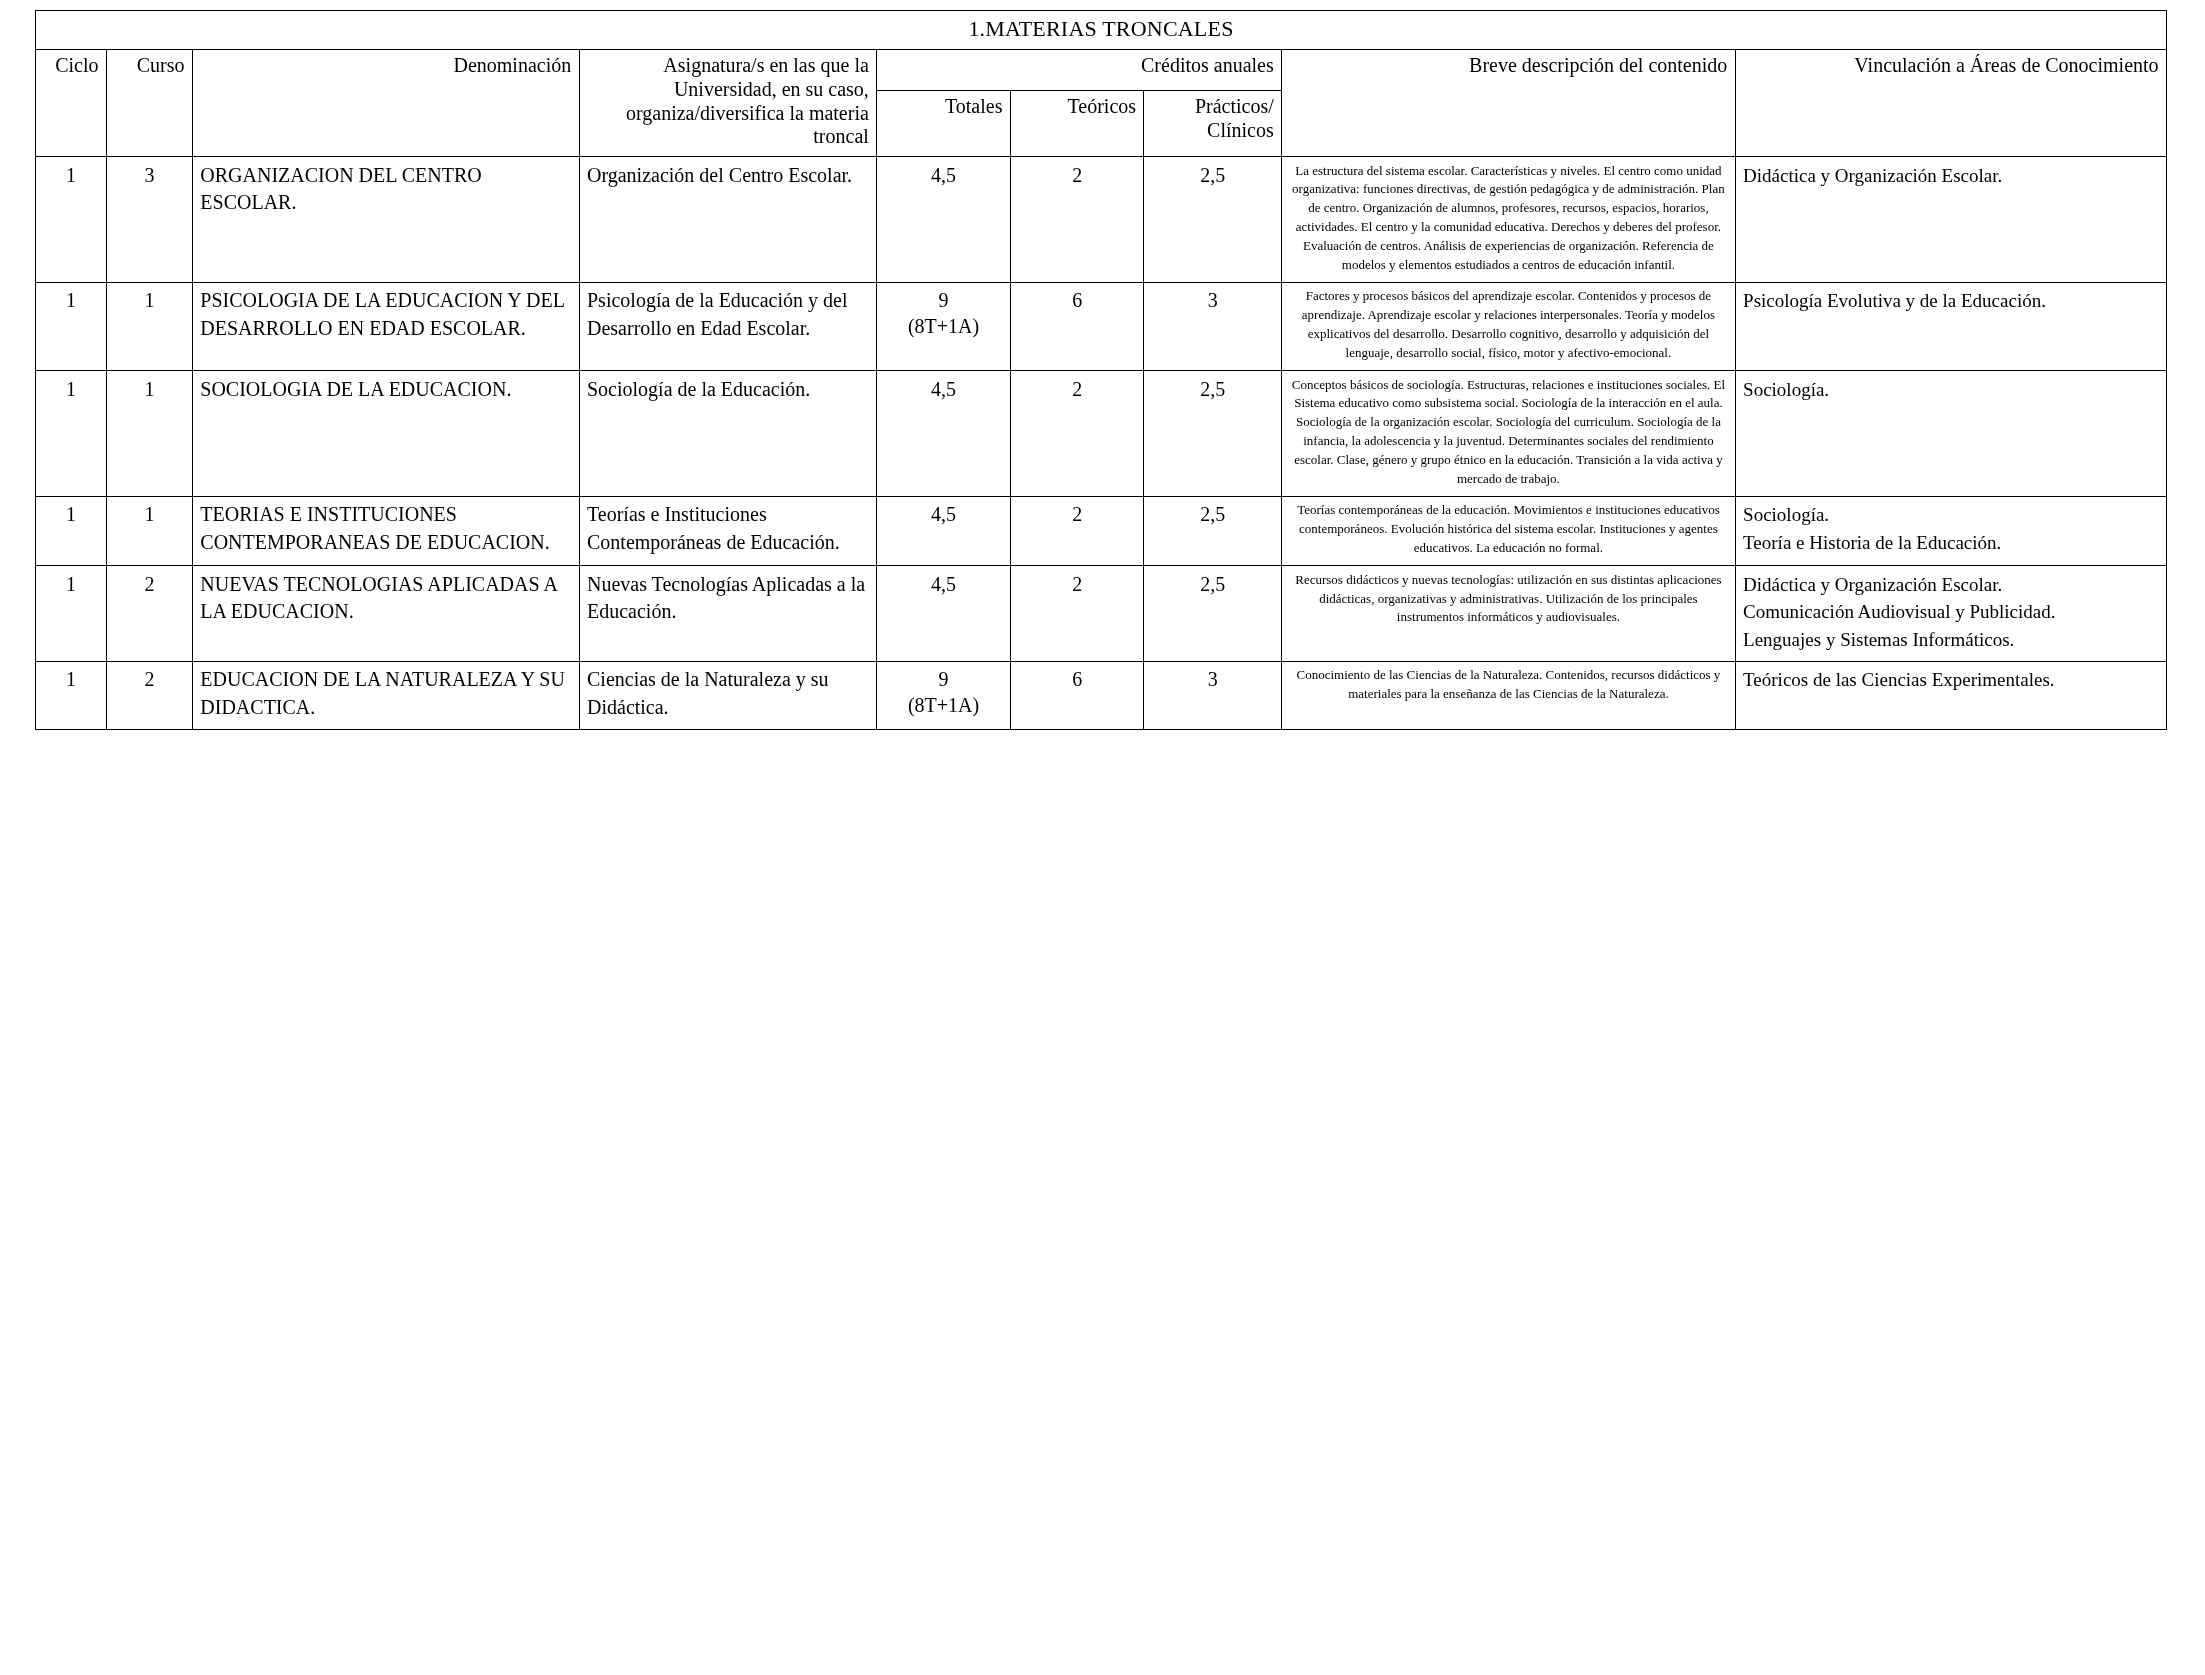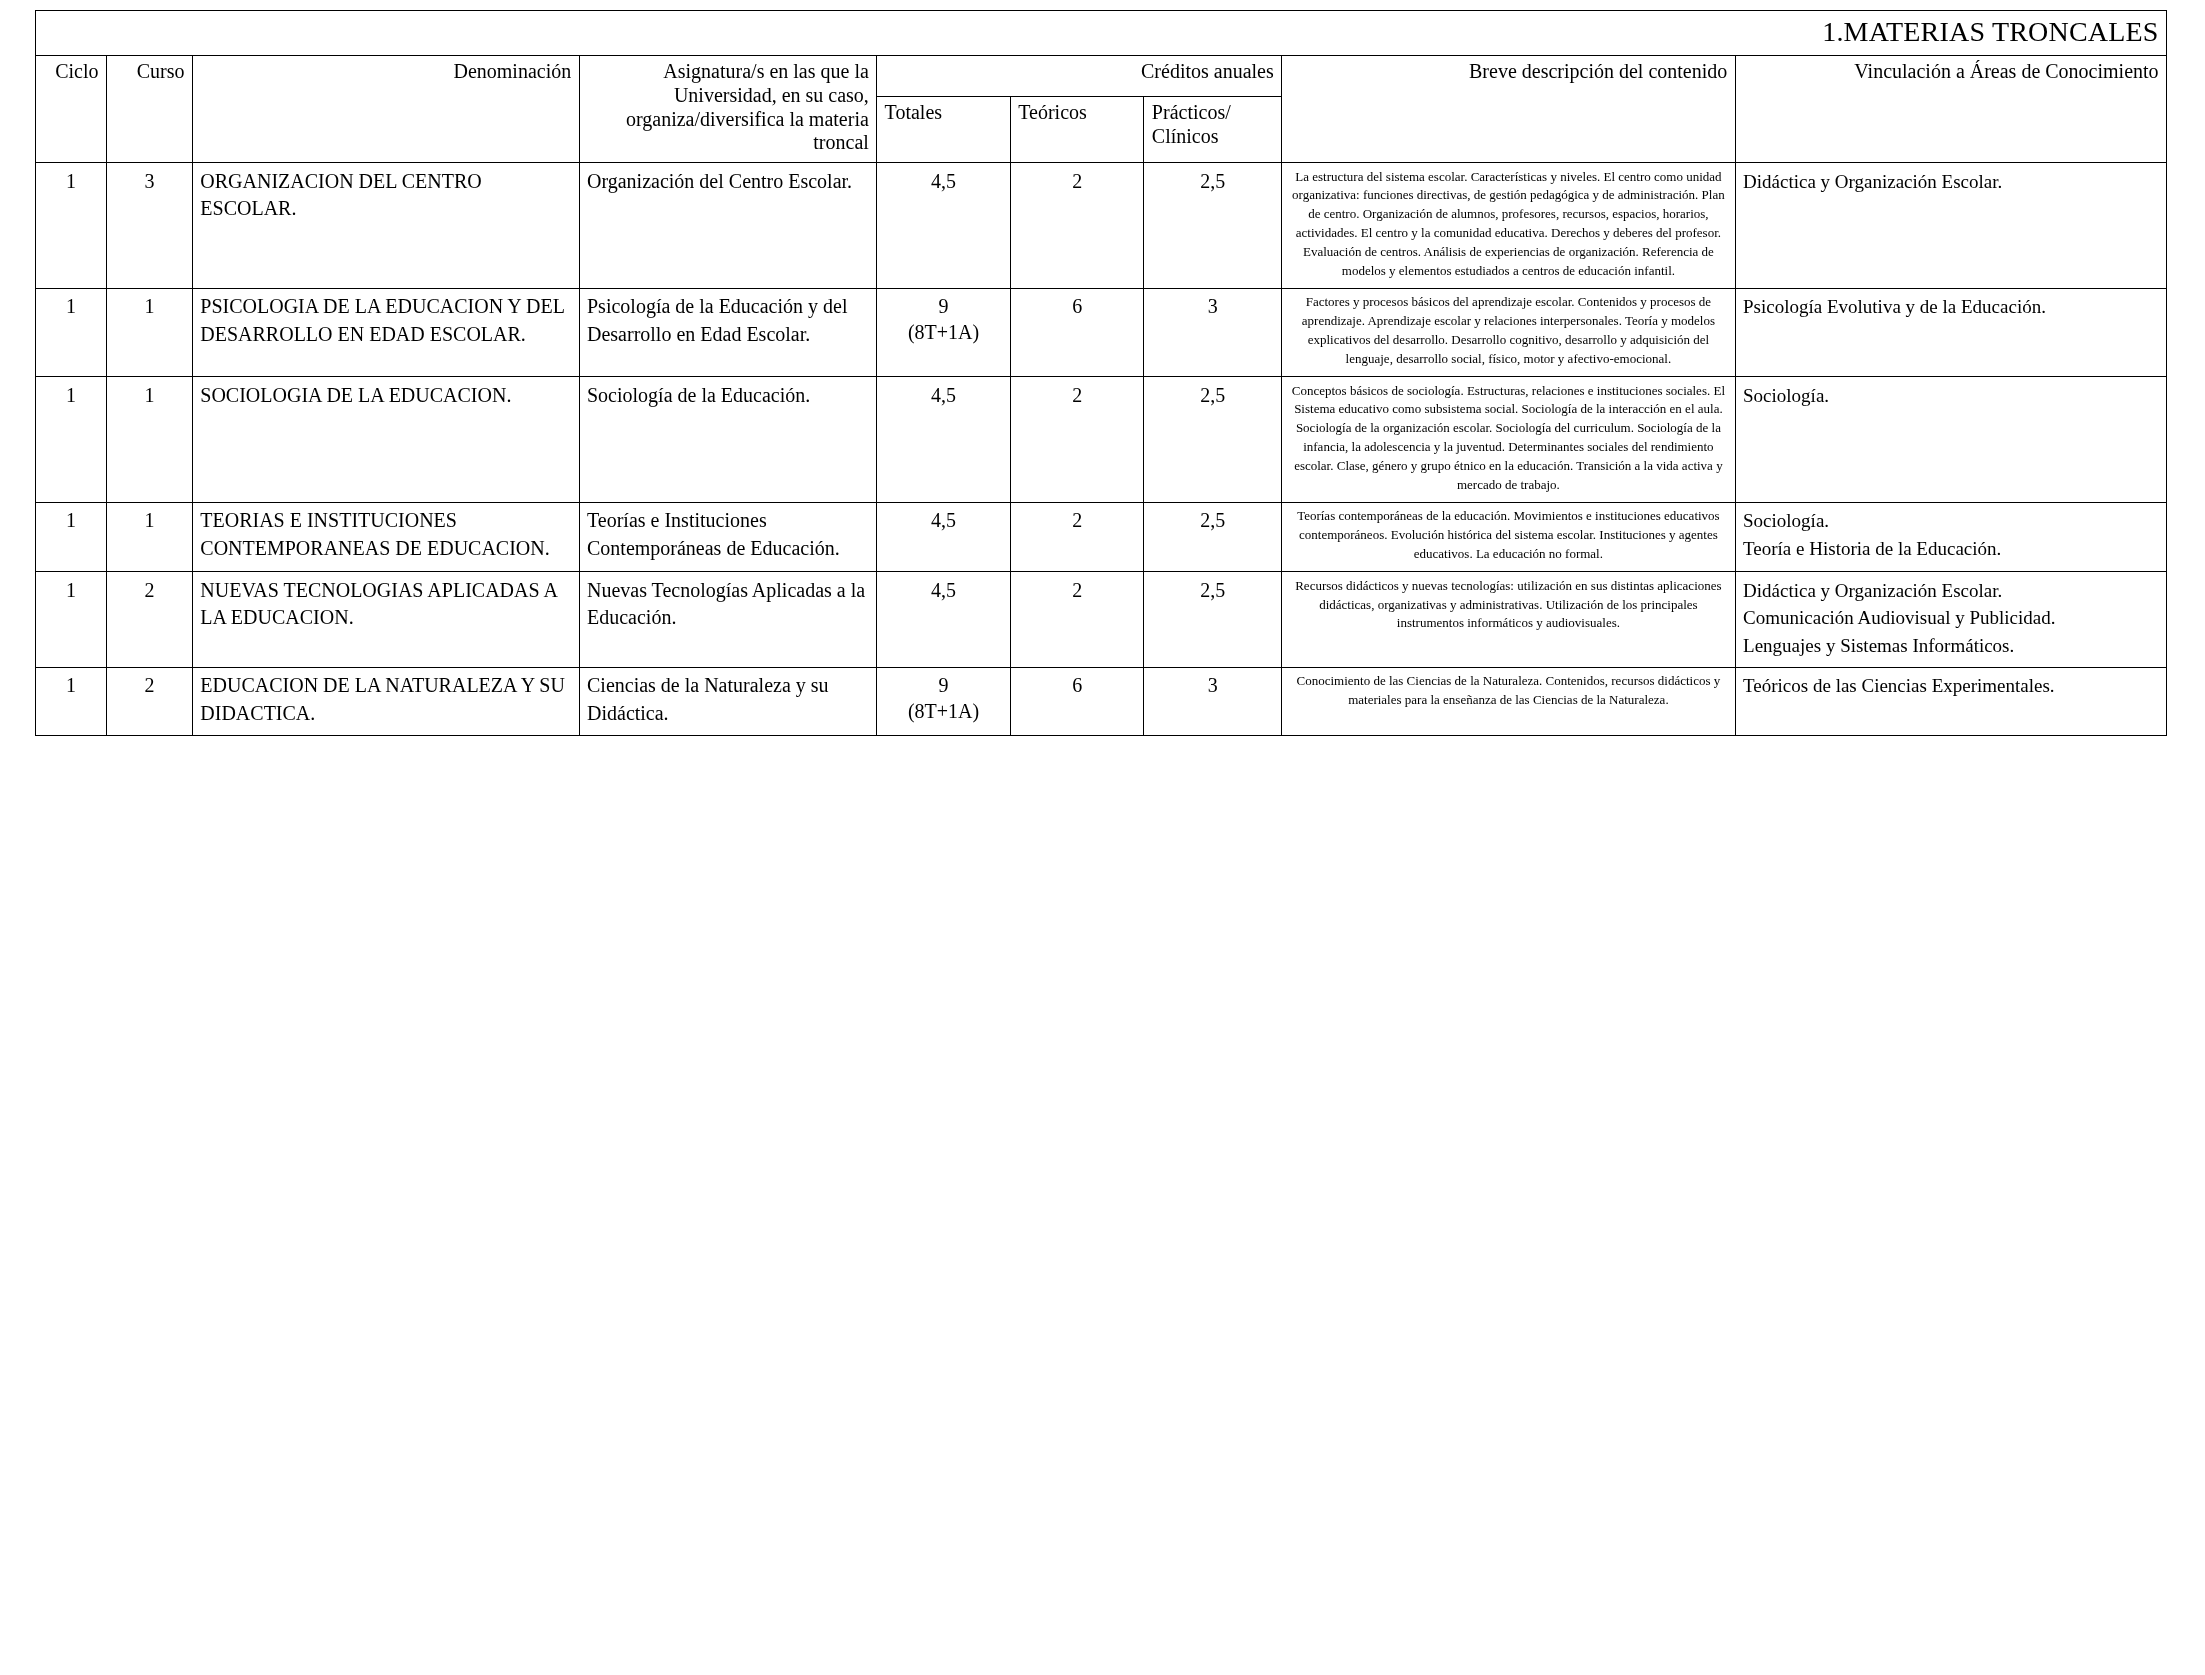--- a/index.html
+++ b/index.html
@@ -26,34 +26,34 @@
     table-layout: fixed;
   }
   table.troncales td,
   table.troncales th {
     border: 1.5px solid #000000;
     vertical-align: top;
     padding: 4.4px 7.4px 7.4px 7.4px;
     font-weight: normal;
   }
   .title-cell {
-    text-align: right;
-    font-size: 28px;
+    text-align: center;
+    font-size: 22px;
     padding: 8.8px 0 10.3px 0;
     letter-spacing: 0.2px;
   }
   .hdr {
     text-align: right;
     font-size: 20px;
     line-height: 1.18;
     vertical-align: middle;
     padding: 7.4px 5.9px;
   }
   .hdr-sub {
-    text-align: left;
+    text-align: right;
     font-size: 20px;
     line-height: 1.18;
     vertical-align: middle;
     padding: 5.9px 4.4px;
   }
   .c-ciclo   { width: 70px;  }
   .c-curso   { width: 85px; }
   .c-denom   { width: 382px; }
   .c-asig    { width: 294px; }
   .c-tot     { width: 132px; }

